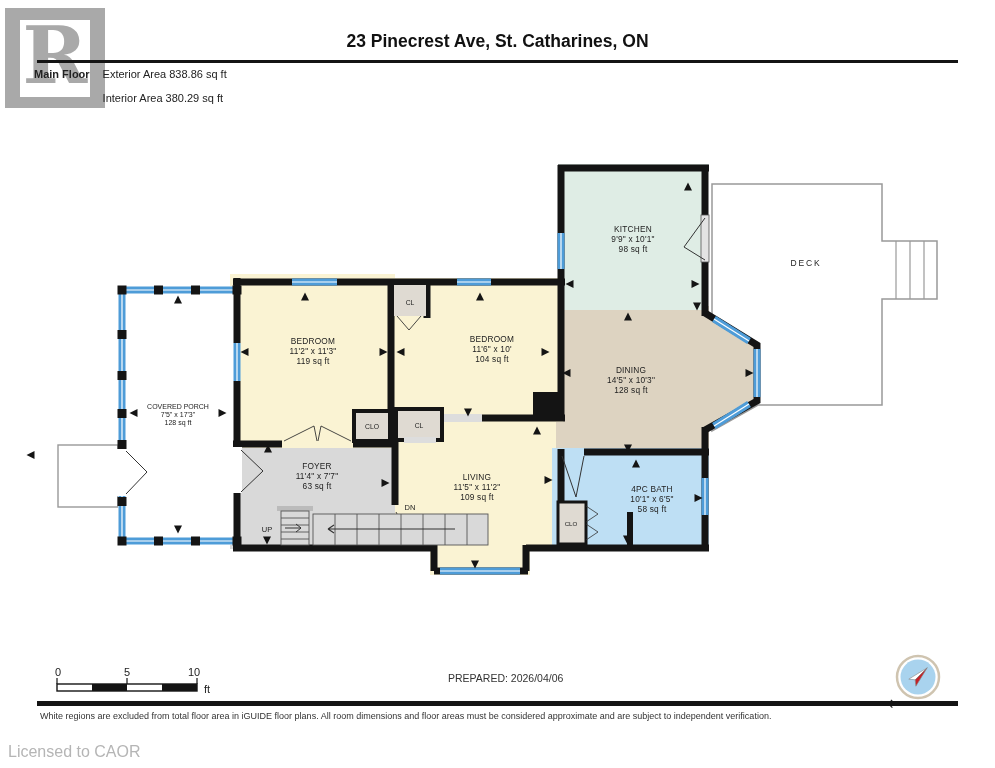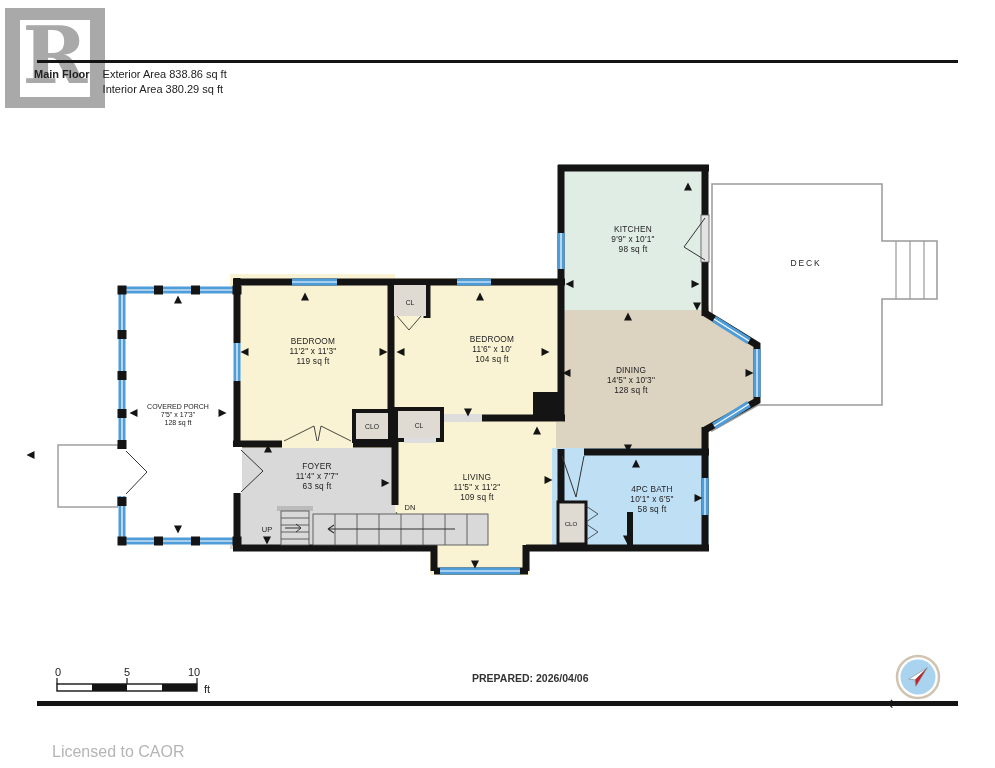--- a/index.html
+++ b/index.html
@@ -6,26 +6,26 @@
   .page{position:relative;width:995px;height:768px;background:#fff;overflow:hidden;}
   
   .logo-box{position:absolute;left:5px;top:8px;width:100px;height:100px;background:#a9a9a9;}
   .logo-inner{position:absolute;left:15px;top:12px;width:70px;height:77px;background:#fff;}
   .logo-r{position:absolute;left:0;top:-6px;width:70px;height:77px;font-family:"DejaVu Serif",serif;font-weight:700;font-size:78px;color:#a9a9a9;text-align:center;line-height:84px;}
   .logo-word{position:absolute;left:3px;top:109px;width:160px;font-size:20px;letter-spacing:2.5px;color:#9a9a9a;font-weight:400;}
   .title{position:absolute;left:0;right:0;top:31px;text-align:center;font-size:17.5px;font-weight:700;color:#111;}
   .hrule{position:absolute;left:37px;top:60px;width:921px;height:2.5px;background:#141414;}
   .subrow{position:absolute;left:0;right:0;top:68px;display:flex;justify-content:flex-start;gap:13px;font-size:11px;color:#222;padding-left:34px;}
   .floor-label{font-weight:700;}
-  .area-col{display:flex;flex-direction:column;gap:3px;text-align:left;}
+  .area-col{display:flex;flex-direction:column;gap:12px;text-align:left;}
   
-  .prepared{position:absolute;left:472px;top:672px;font-size:10.5px;font-weight:700;color:#333;}
+  .prepared{position:absolute;left:448px;top:672px;font-size:10.5px;font-weight:400;color:#333;}
   .band{position:absolute;left:37px;top:701px;width:921px;height:4.5px;background:#141414;}
   .disclaimer{position:absolute;left:40px;top:711px;font-size:9px;color:#333;white-space:nowrap;}
-  .license{position:absolute;left:8px;top:743px;font-size:16px;color:#b5b5b5;margin-left:44px;}
+  .license{position:absolute;left:8px;top:743px;font-size:16px;color:#b5b5b5;}
   svg{position:absolute;left:0;top:0;}
   text{font-family:"Liberation Sans",sans-serif;}
   .t1{font-size:8.3px;fill:#222;text-anchor:middle;letter-spacing:.2px;}
   .t2{font-size:7px;fill:#222;text-anchor:middle;}
   .t3{font-size:6.8px;fill:#222;text-anchor:middle;}
   .t4{font-size:6.2px;fill:#222;text-anchor:middle;}
   .deckt{font-size:8.5px;fill:#222;text-anchor:middle;letter-spacing:1.8px;}
   .updn{font-size:7.5px;fill:#222;text-anchor:middle;}
   .sct{font-size:11px;fill:#222;text-anchor:middle;}
   .nlbl{font-size:9.5px;font-weight:700;fill:#222;text-anchor:middle;}
@@ -33,20 +33,21 @@
 </head>
 <body>
 
 <div class="page">
 
   <div class="logo-box">
     <div class="logo-inner">
       <div class="logo-r">R</div>
     </div>
   </div>
+  <div class="title">23 Pinecrest Ave, St. Catharines, ON</div>
   <div class="hrule"></div>
   <div class="subrow">
     <span class="floor-label">Main Floor</span>
     <span class="area-col">
       <span>Exterior Area 838.86 sq ft</span>
       <span>Interior Area 380.29 sq ft</span>
     </span>
   </div>
 
   <svg width="995" height="768" viewBox="0 0 995 768">
@@ -269,14 +270,15 @@
       <g transform="rotate(-45)">
         <path d="M13,0 L-8,-5 L-4,0 Z" fill="#fff" stroke="#888" stroke-width="0.6"></path>
         <path d="M13,0 L-4,0 L-8,5 Z" fill="#C42127" stroke="#888" stroke-width="0.6"></path>
       </g>
       <text class="nlbl" transform="translate(-24,29) rotate(-45)">N</text>
     </g>
   </svg>
 
   <div class="prepared">PREPARED: 2026/04/06</div>
   <div class="band"></div>
+  <div class="disclaimer">White regions are excluded from total floor area in iGUIDE floor plans. All room dimensions and floor areas must be considered approximate and are subject to independent verification.</div>
   <div class="license">Licensed to CAOR</div>
 </div>
 
 </body></html>

